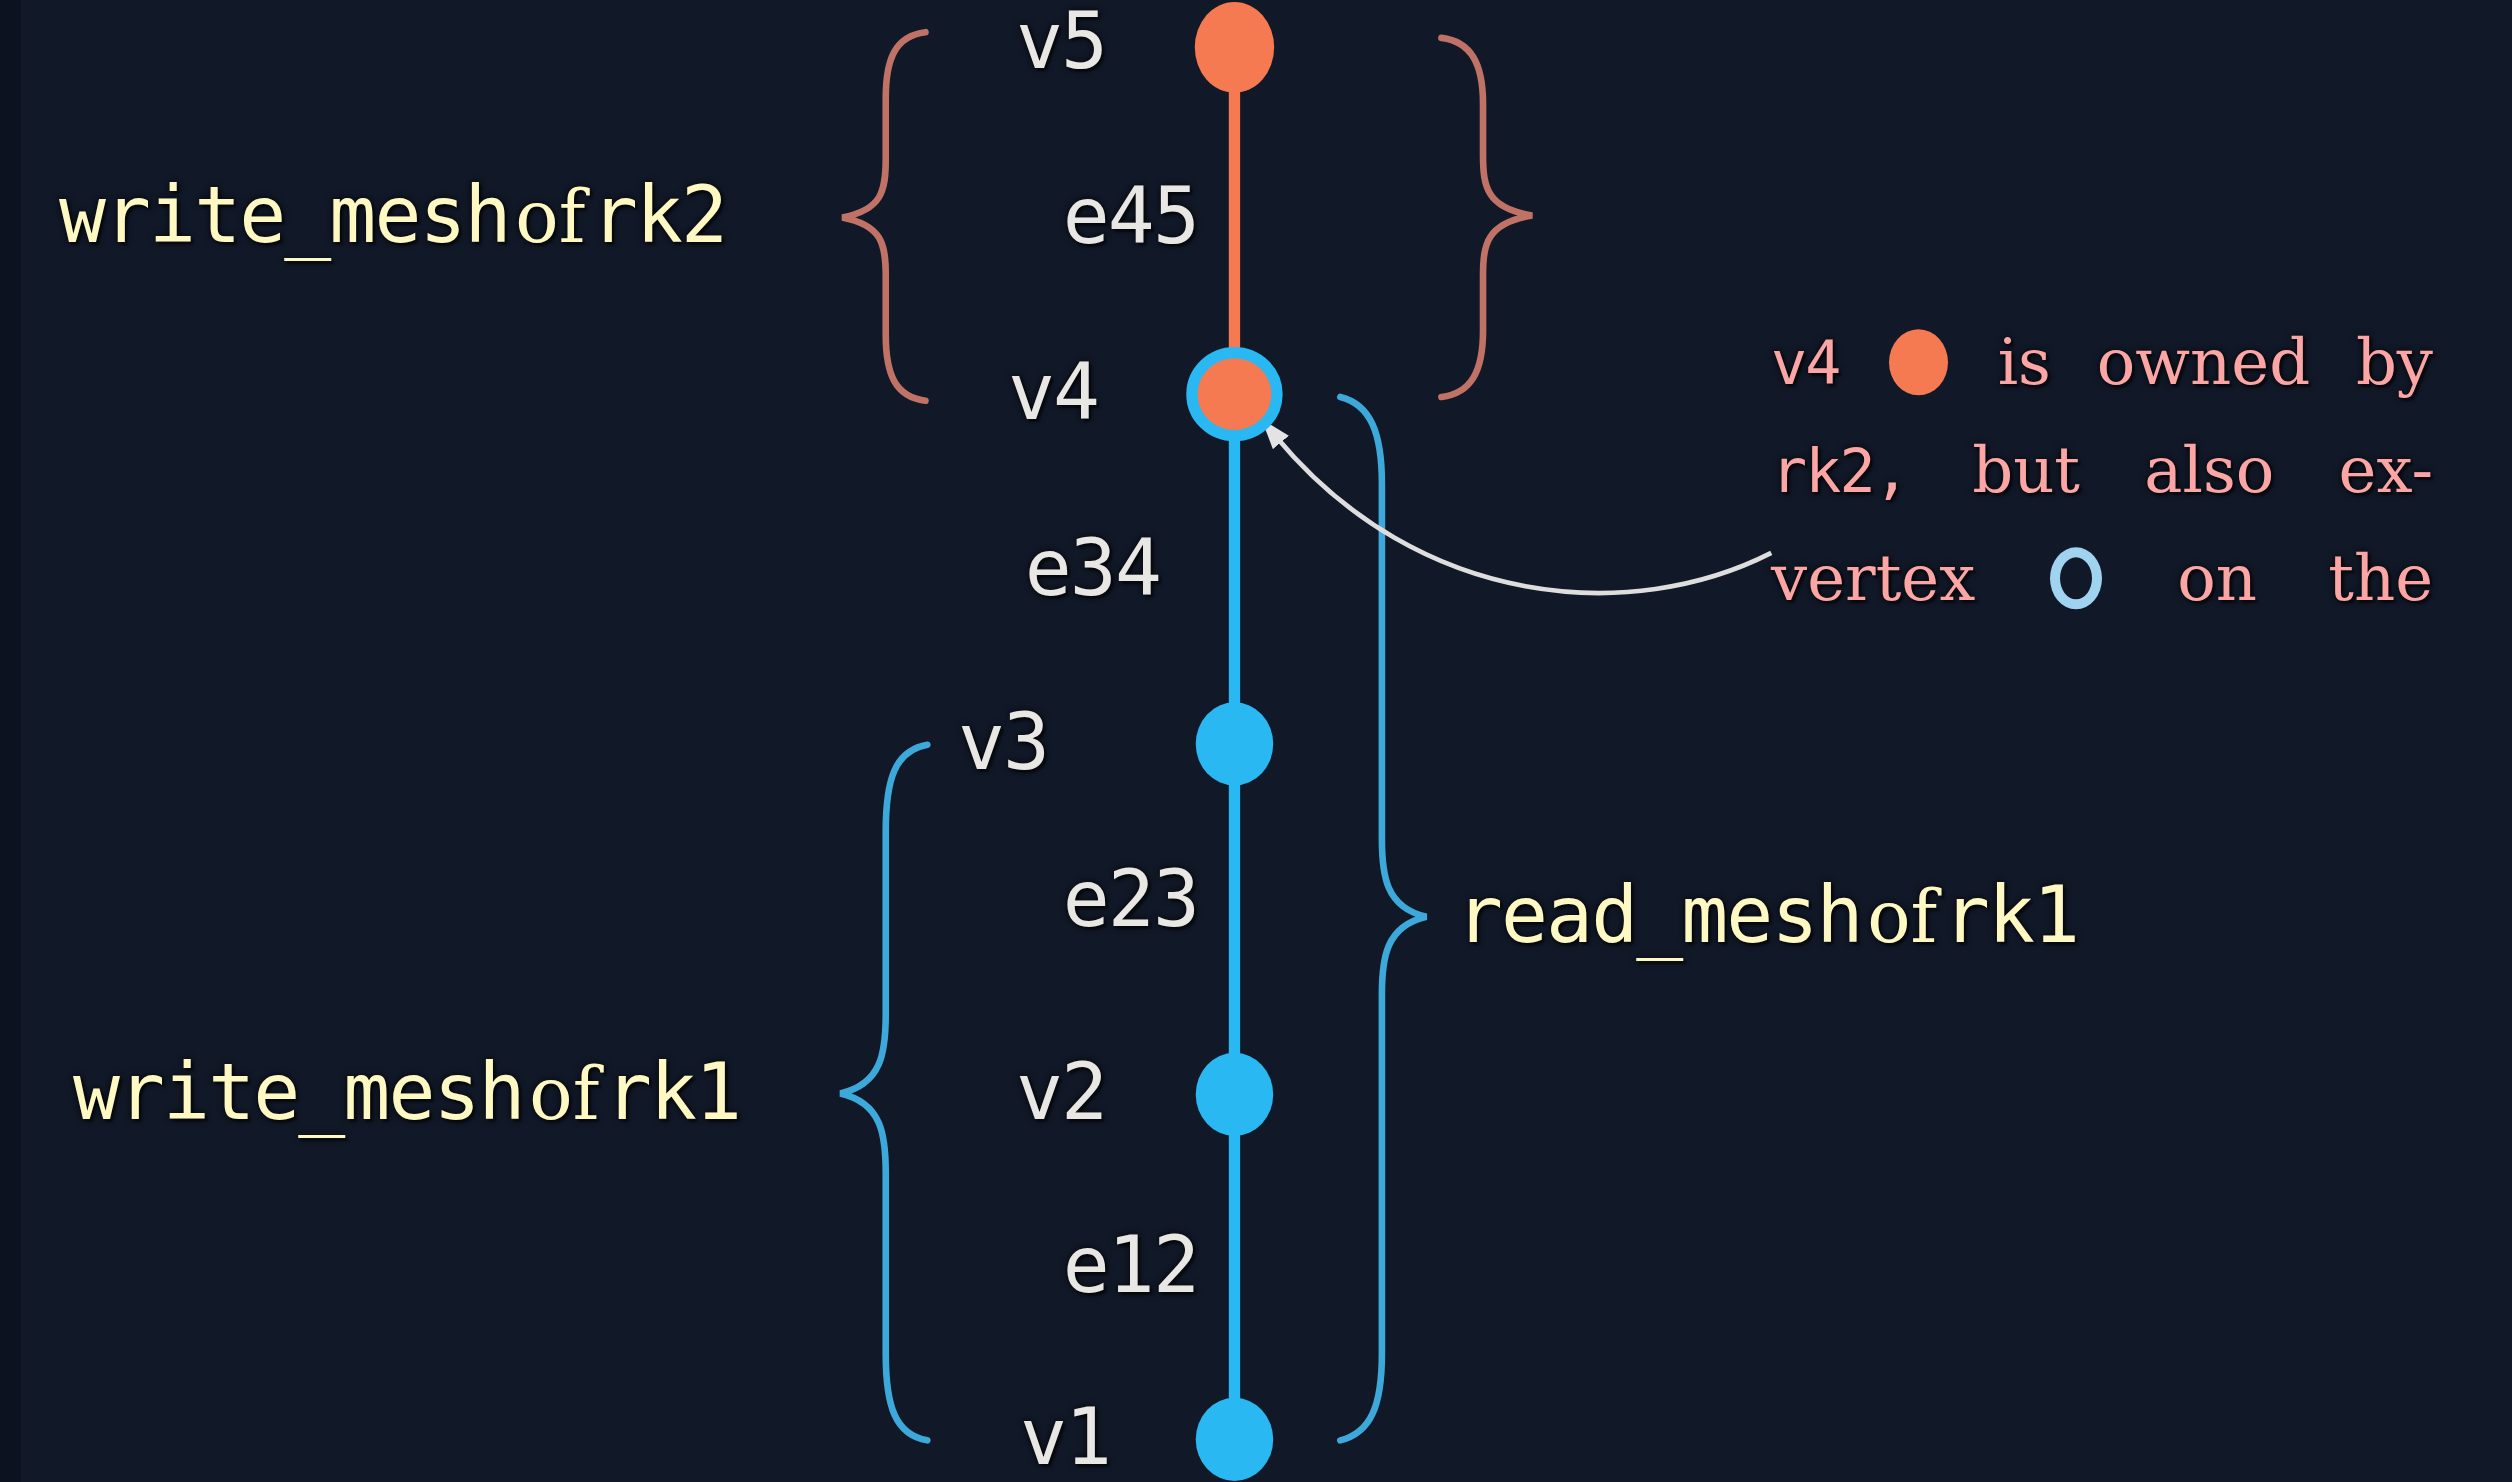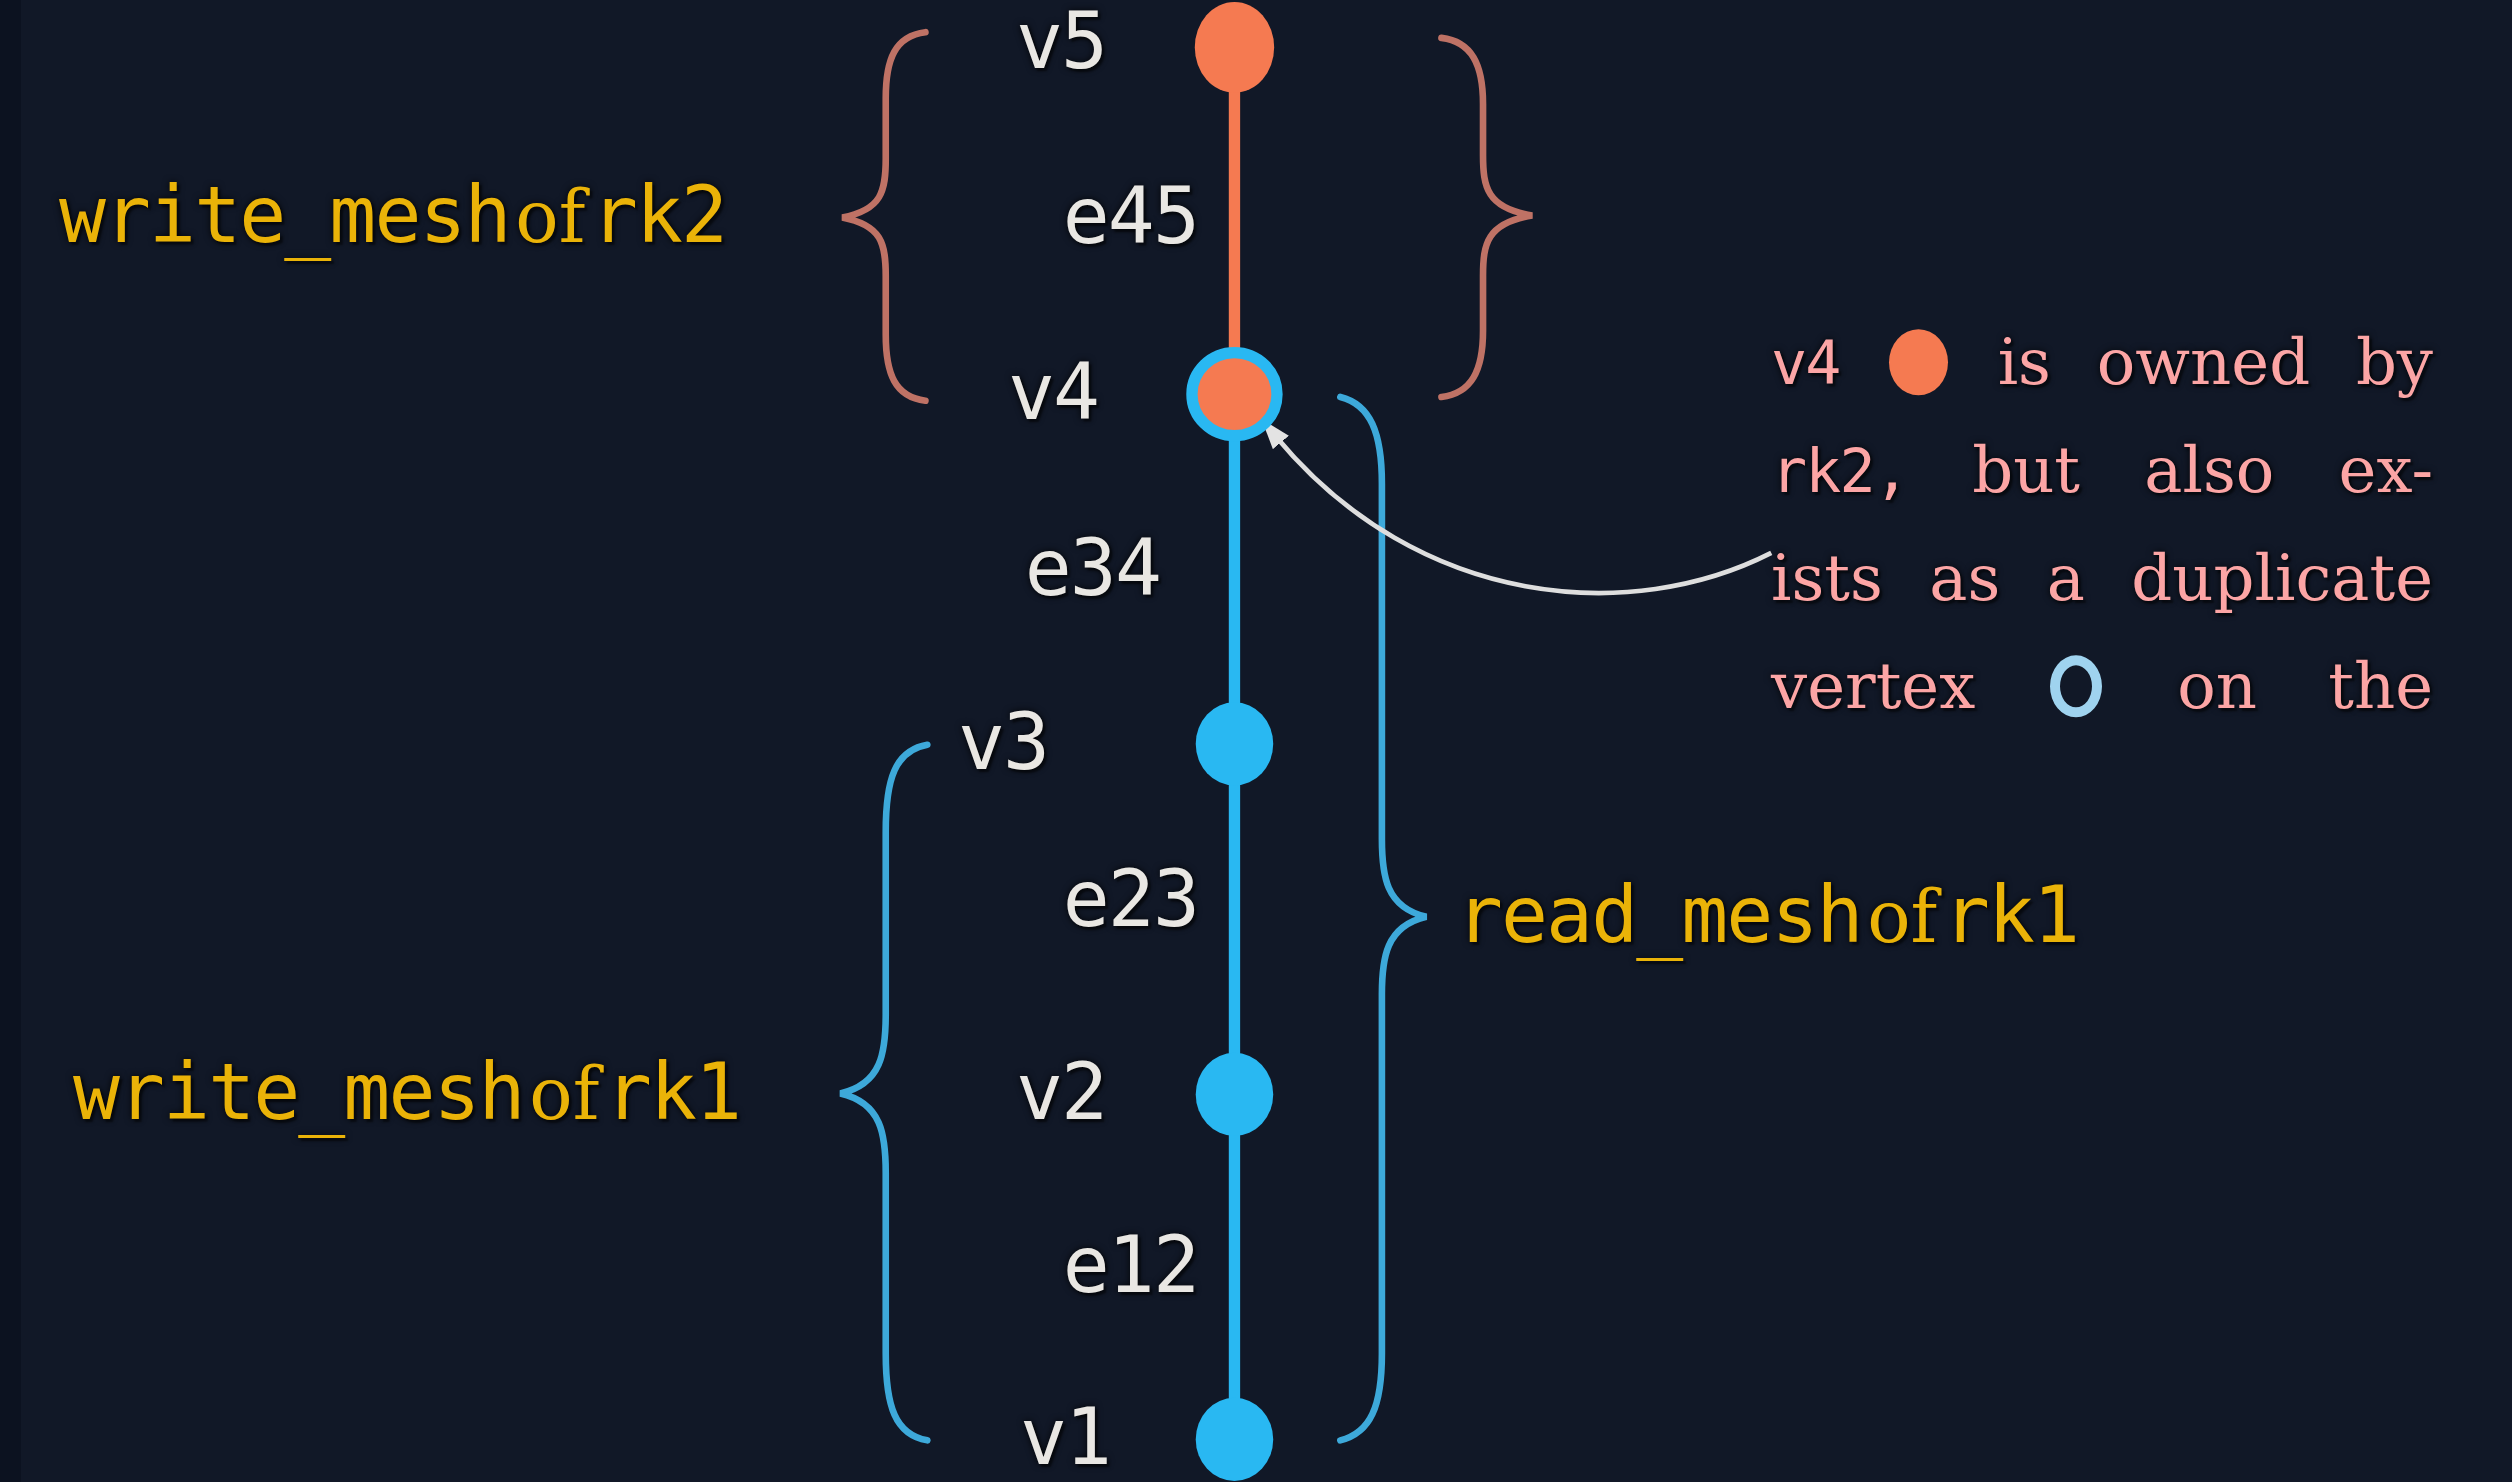--- a/index.html
+++ b/index.html
@@ -22,21 +22,21 @@
     letter-spacing:-1.9px;
     line-height:1;
     white-space:nowrap;
     transform:translateY(-52%);
     text-shadow:0 0 7.6px rgba(0,0,0,.85), 2.8px 2.8px 1.9px rgba(0,0,0,.45);
   }
   .lbl.right-anchor{transform:translate(-100%,-52%);}
 
   .sidelbl{
     position:absolute;
-    color:#eab308;
+    color:#fef9c3;
     font-size:78px;
     letter-spacing:-1.9px;
     line-height:1;
     white-space:nowrap;
     transform:translateY(-52%);
     font-family:"DejaVu Sans Mono", monospace;
     text-shadow:0 0 7.6px rgba(0,0,0,.85), 2.8px 2.8px 1.9px rgba(0,0,0,.45);
   }
   .serif-of{
     font-family:"DejaVu Serif", serif;
@@ -144,23 +144,20 @@
     <div class="aline">
       <span class="mono">v4</span>
       <span class="vdot"></span>
       <span>is owned by</span>
     </div>
     <div class="aline">
       <span class="mono">rk2,</span>
       <span>but also ex-</span>
     </div>
     <div class="aline">
-      <span>ists as a duplicate</span>
-    </div>
-    <div class="aline">
       <span>vertex</span>
       <span class="vring"></span>
       <span>on the</span>
     </div>
   </div>
 
 </div>
 
 
 </body></html>

